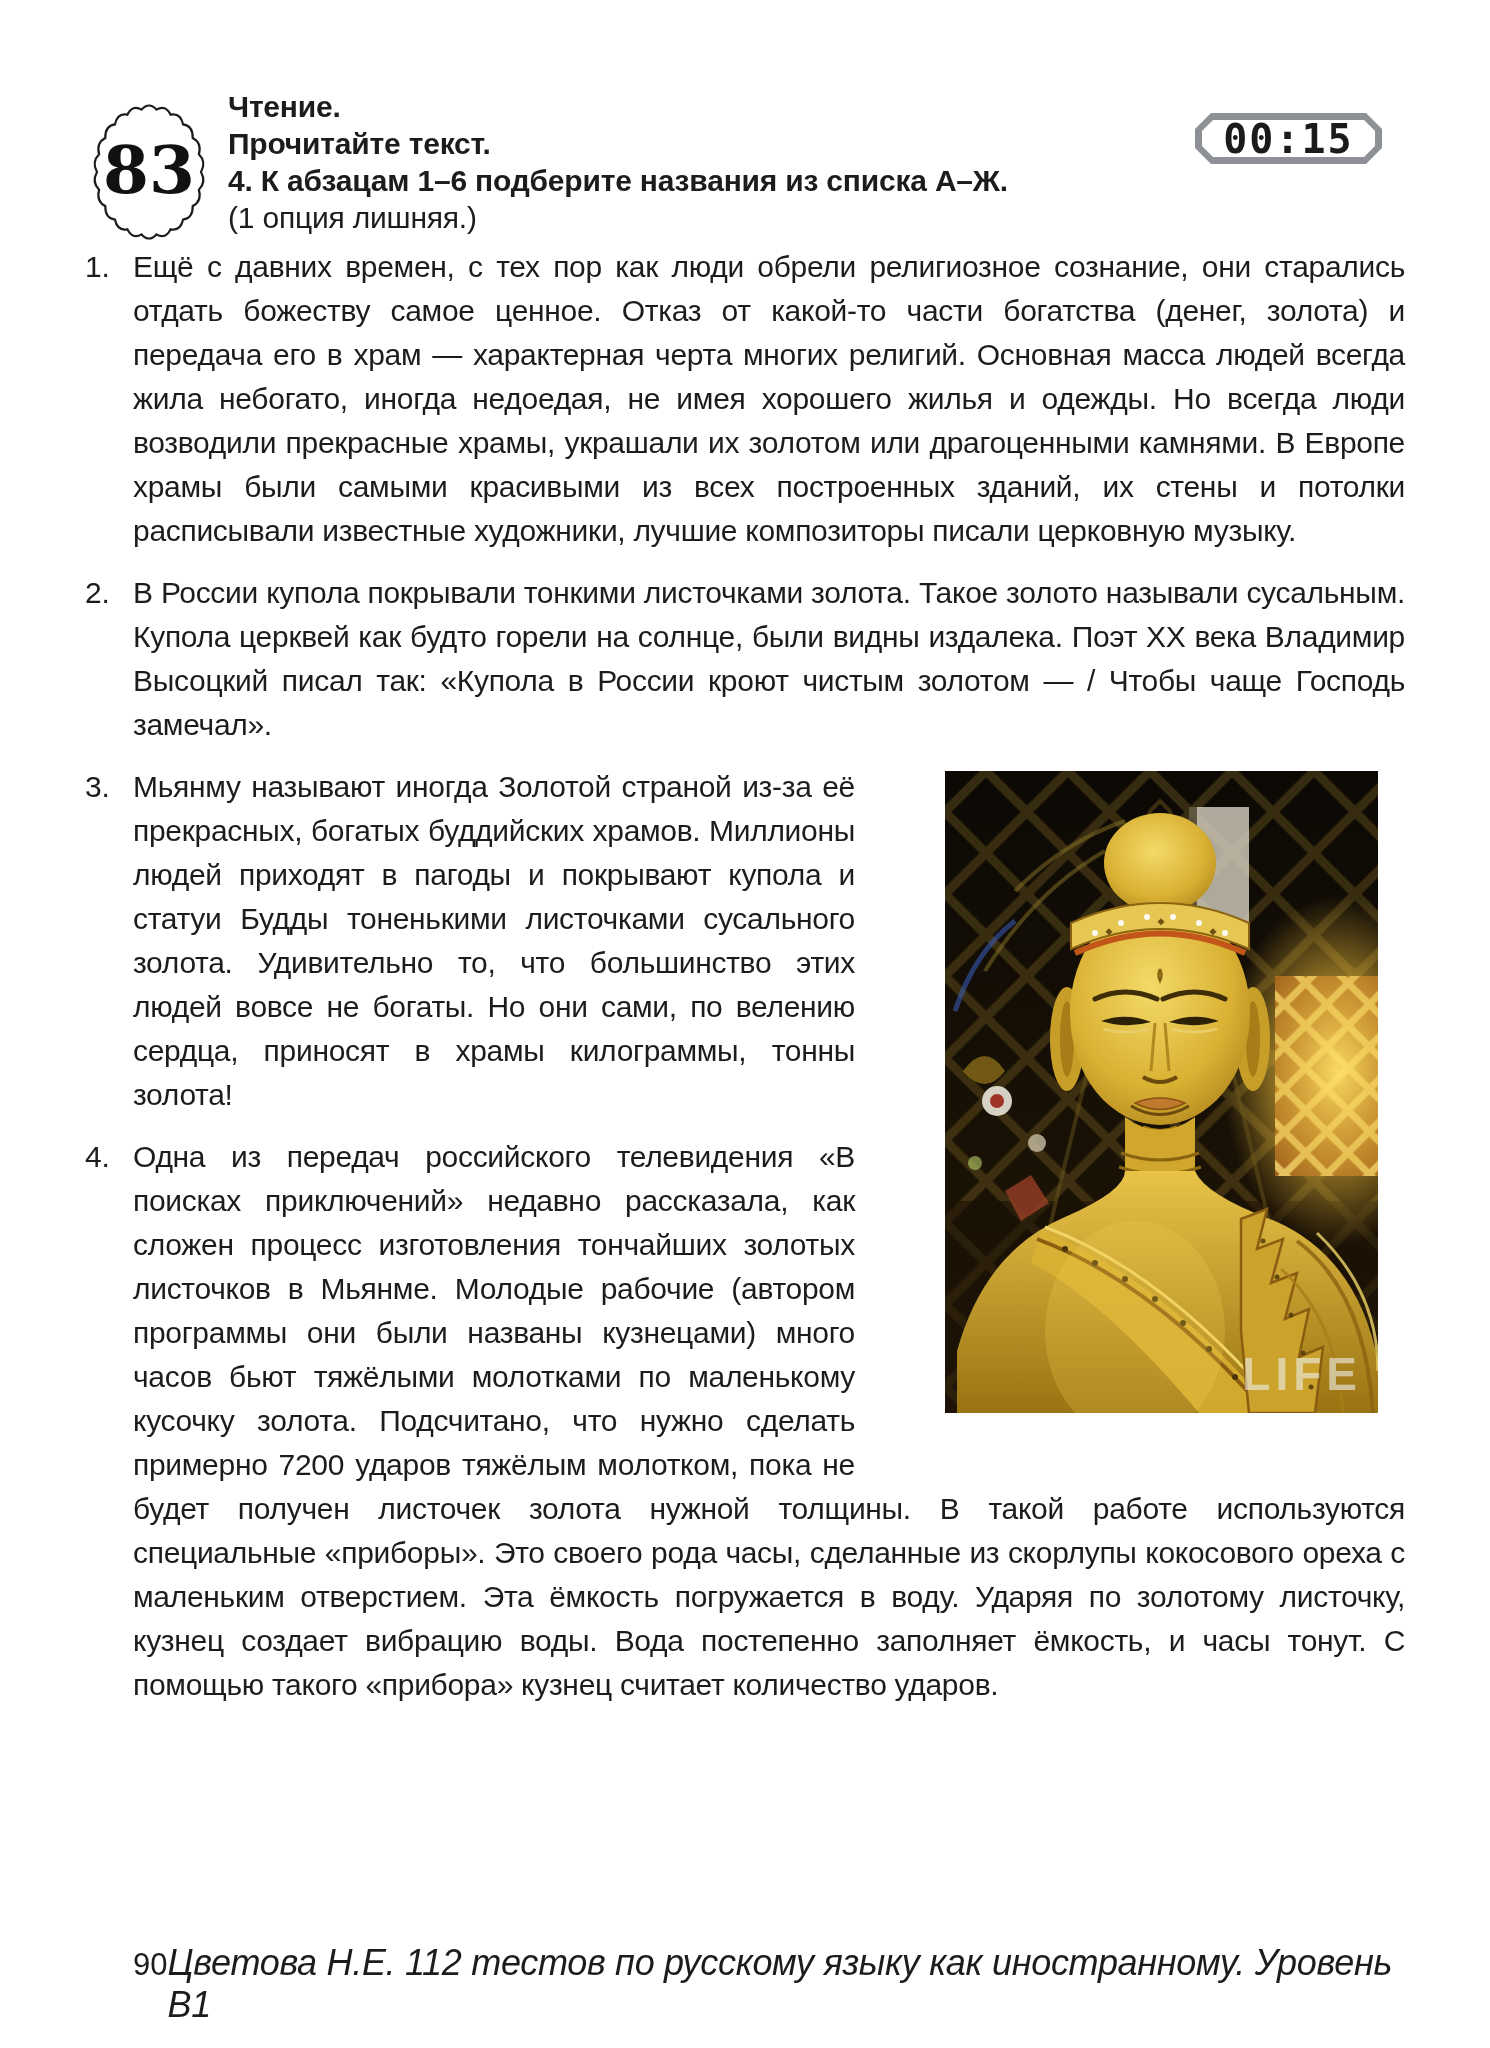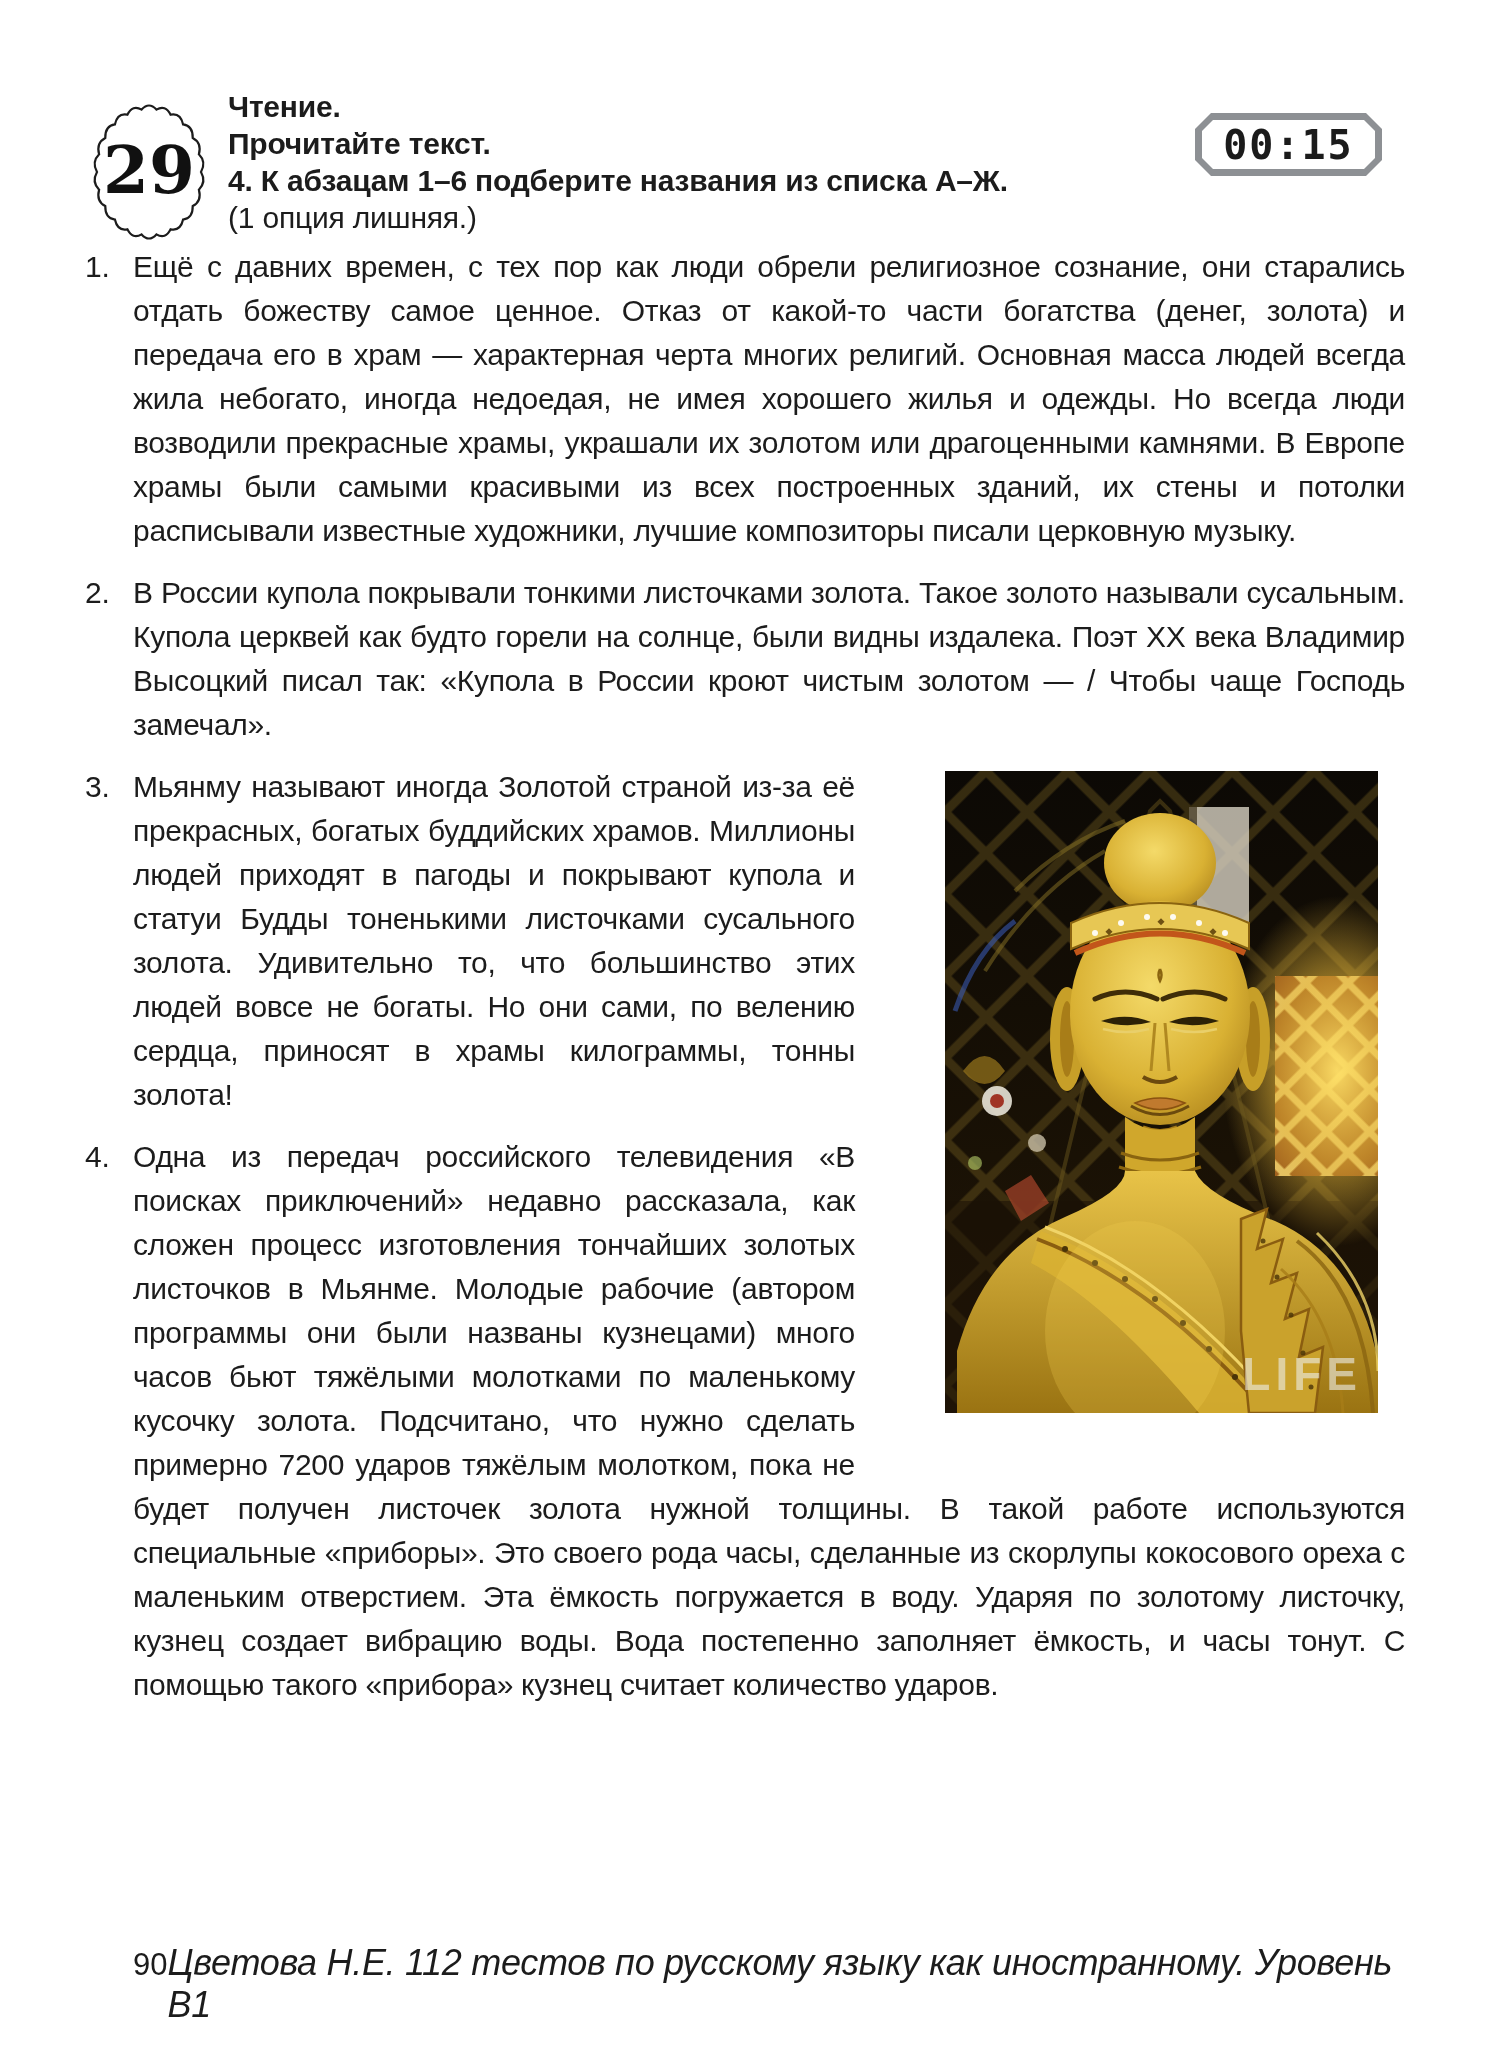--- a/index.html
+++ b/index.html
@@ -20,21 +20,21 @@
   .badge .badge-num{
     position:absolute;inset:0;display:flex;align-items:center;justify-content:center;
     font-family:"DejaVu Serif","Liberation Serif",serif;
     font-weight:bold;font-size:66px;color:#111;padding-bottom:4px;
   }
   .header-lines{position:absolute;left:228px;top:88px;width:900px;}
   .hline{font-size:30px;line-height:37px;font-weight:bold;letter-spacing:-0.2px;}
   .hline.normal{font-weight:normal;}
 
   .timer{
-    position:absolute;left:1195px;top:113px;width:187px;height:63px;
+    position:absolute;left:1195px;top:113px;width:187px;height:51px;
     background:#8d9094;
     clip-path:polygon(16px 0,calc(100% - 16px) 0,100% 16px,100% calc(100% - 16px),calc(100% - 16px) 100%,16px 100%,0 calc(100% - 16px),0 16px);
   }
   .timer-inner{
     position:absolute;inset:7px;background:#ffffff;
     clip-path:polygon(11px 0,calc(100% - 11px) 0,100% 11px,100% calc(100% - 11px),calc(100% - 11px) 100%,11px 100%,0 calc(100% - 11px),0 11px);
     display:flex;align-items:center;justify-content:center;
   }
   .timer-digits{
     font-family:"DejaVu Sans Mono",monospace;font-weight:bold;
@@ -72,21 +72,21 @@
 <body>
 
 <div class="page">
 
   <div class="header">
 
     <div class="badge">
       <svg viewBox="0 0 118 140">
         <path id="scallop" fill="#ffffff" stroke="#1c1c1c" stroke-width="2.2" d="M 111.0 70.0 Q 116.6 80.0 108.9 87.7 Q 112.0 99.3 102.7 104.1 Q 103.0 116.2 93.1 117.6 Q 90.5 129.4 80.6 127.3 Q 75.4 137.7 66.4 132.4 Q 59.0 140.6 51.6 132.4 Q 42.6 137.7 37.4 127.3 Q 27.5 129.4 24.9 117.6 Q 15.0 116.2 15.3 104.1 Q 6.0 99.3 9.1 87.7 Q 1.4 80.0 7.0 70.0 Q 1.4 60.0 9.1 52.3 Q 6.0 40.7 15.3 35.9 Q 15.0 23.8 24.9 22.4 Q 27.5 10.6 37.4 12.7 Q 42.6 2.3 51.6 7.6 Q 59.0 -0.6 66.4 7.6 Q 75.4 2.3 80.6 12.7 Q 90.5 10.6 93.1 22.4 Q 103.0 23.8 102.7 35.9 Q 112.0 40.7 108.9 52.3 Q 116.6 60.0 111.0 70.0 Z"></path>
       </svg>
-      <div class="badge-num">29</div>
+      <div class="badge-num">83</div>
     </div>
 
     <div class="header-lines">
       <div class="hline">Чтение.</div>
       <div class="hline">Прочитайте текст.</div>
       <div class="hline">4. К абзацам 1–6 подберите названия из списка А–Ж.</div>
       <div class="hline normal">(1 опция лишняя.)</div>
     </div>
 
     <div class="timer">

